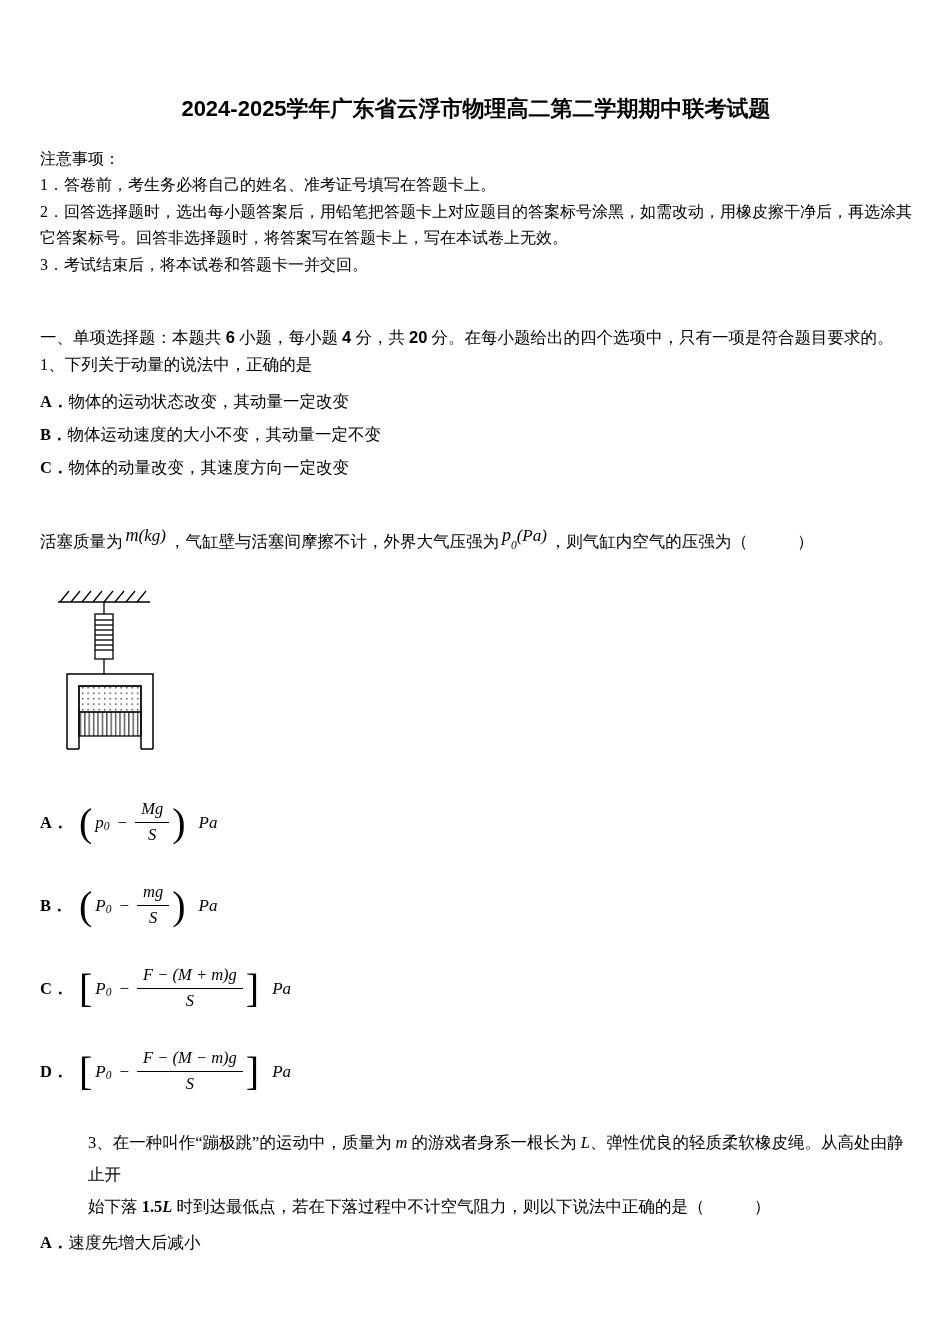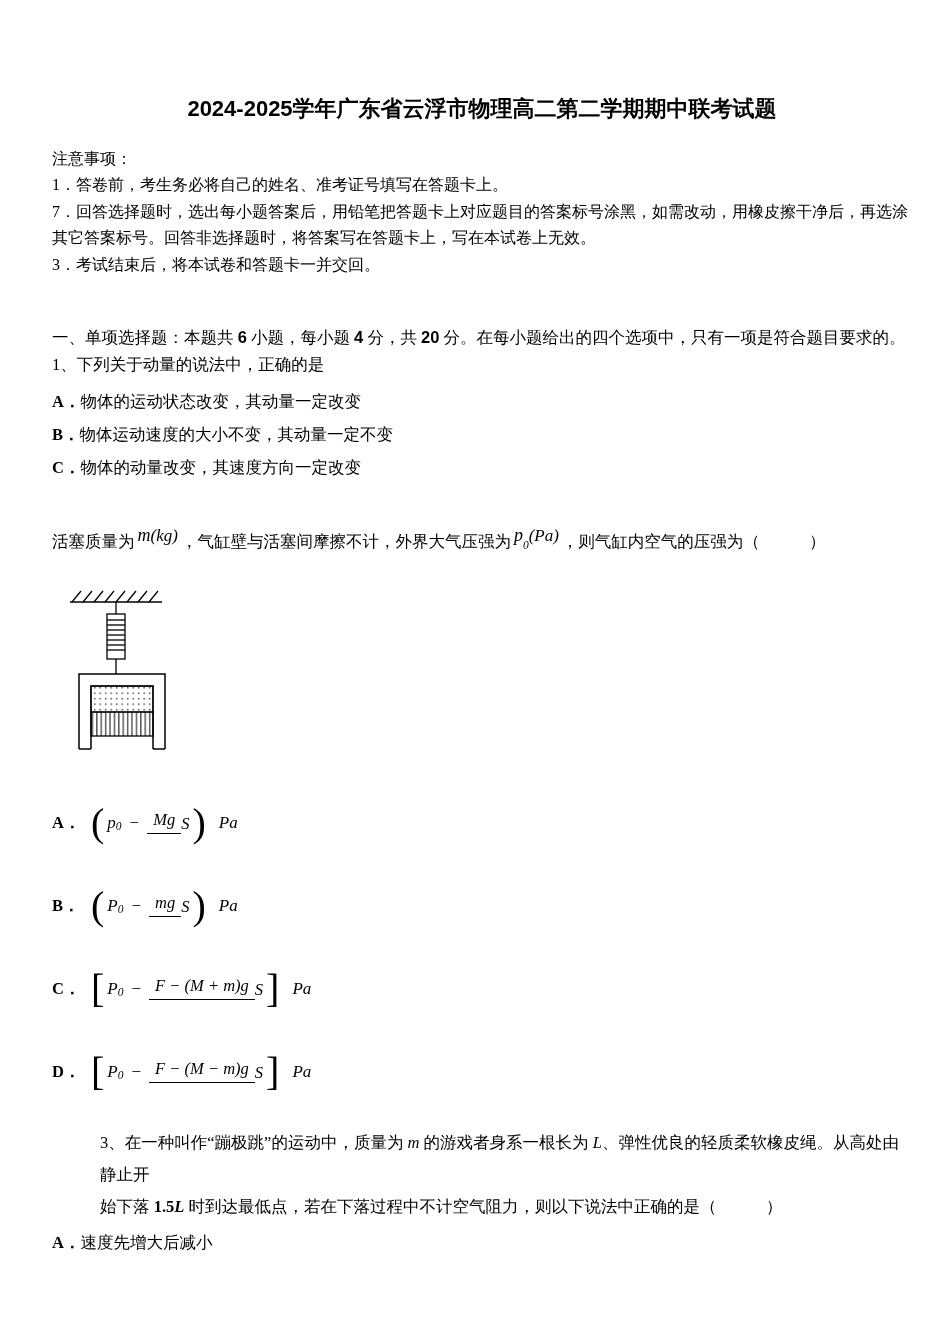--- a/index.html
+++ b/index.html
@@ -2,21 +2,21 @@
 <html><head>
 <meta charset="utf-8">
 <style>
   * { box-sizing: border-box; }
   html, body { margin: 0; padding: 0; }
   body {
     width: 950px; height: 1344px; overflow: hidden;
     background: #ffffff; color: #000000;
     font-family: "Liberation Serif", "DejaVu Serif", serif;
   }
-  .page { padding: 0 38px 0 52px; }
+  .page { padding: 0 38px 0 40px; }
 
   .title {
     margin-top: 94px; text-align: center;
     font-size: 22px; font-weight: 700;
     font-family: "Liberation Sans", "DejaVu Sans", sans-serif;
   }
 
   .notice-h { margin-top: 22px; font-size: 16px; line-height: 26px; }
   .nitem { font-size: 16px; line-height: 26.5px; }
 
@@ -45,40 +45,40 @@
   .fopts { margin-top: 38px; }
   .frow { display: flex; align-items: center; height: 56px; margin-bottom: 27px; font-size: 17px; }
   .frow .olabel { width: 36px; font-size: 16.5px; }
   .bigp {
     font-size: 40px; font-weight: 400; line-height: 1;
     display: inline-block; margin: 0 3px;
     font-family: "Liberation Serif", "DejaVu Serif", serif;
   }
   .mi { font-style: italic; font-family: "Liberation Serif", "DejaVu Serif", serif; }
   .minus { margin: 0 8px; }
-  .frac { display: inline-flex; flex-direction: row; align-items: center; font-size: 16.5px; }
+  .frac { display: inline-flex; flex-direction: column; align-items: center; font-size: 16.5px; }
   .frac .fnum { padding: 0 6px 3px; border-bottom: 1.4px solid #000; line-height: 1.15; white-space: nowrap; }
   .frac .fden { padding-top: 3px; line-height: 1.15; }
   .funit { margin-left: 10px; }
 
   .q3 { margin-top: 26px; font-size: 16.5px; line-height: 32px; margin-left: 48px; }
   .q3bold { font-weight: 700; }
   .q3bolditalic { font-weight: 700; font-style: italic; }
   .q3opt { margin-top: 4px; font-size: 16.5px; line-height: 32px; }
 </style>
 </head>
 <body>
 
 <div class="page">
 
   <div class="title">2024-2025学年广东省云浮市物理高二第二学期期中联考试题</div>
 
   <div class="notice-h">注意事项：</div>
   <div class="nitem">1．答卷前，考生务必将自己的姓名、准考证号填写在答题卡上。</div>
-  <div class="nitem">7．回答选择题时，选出每小题答案后，用铅笔把答题卡上对应题目的答案标号涂黑，如需改动，用橡皮擦干净后，再选涂其它答案标号。回答非选择题时，将答案写在答题卡上，写在本试卷上无效。</div>
+  <div class="nitem">2．回答选择题时，选出每小题答案后，用铅笔把答题卡上对应题目的答案标号涂黑，如需改动，用橡皮擦干净后，再选涂其它答案标号。回答非选择题时，将答案写在答题卡上，写在本试卷上无效。</div>
   <div class="nitem">3．考试结束后，将本试卷和答题卡一并交回。</div>
 
   <div class="sec"><span>一、单项选择题：本题共 </span><span class="bnum">6</span><span> 小题，每小题 </span><span class="bnum">4</span><span> 分，共 </span><span class="bnum">20</span><span> 分。在每小题给出的四个选项中，只有一项是符合题目要求的。</span></div>
 
   <div class="stem">1、下列关于动量的说法中，正确的是</div>
   <div class="q1opts">
     <div class="q1opt"><span class="olabel">A．</span><span>物体的运动状态改变，其动量一定改变</span></div>
     <div class="q1opt"><span class="olabel">B．</span><span>物体运动速度的大小不变，其动量一定不变</span></div>
     <div class="q1opt"><span class="olabel">C．</span><span>物体的动量改变，其速度方向一定改变</span></div>
   </div>

